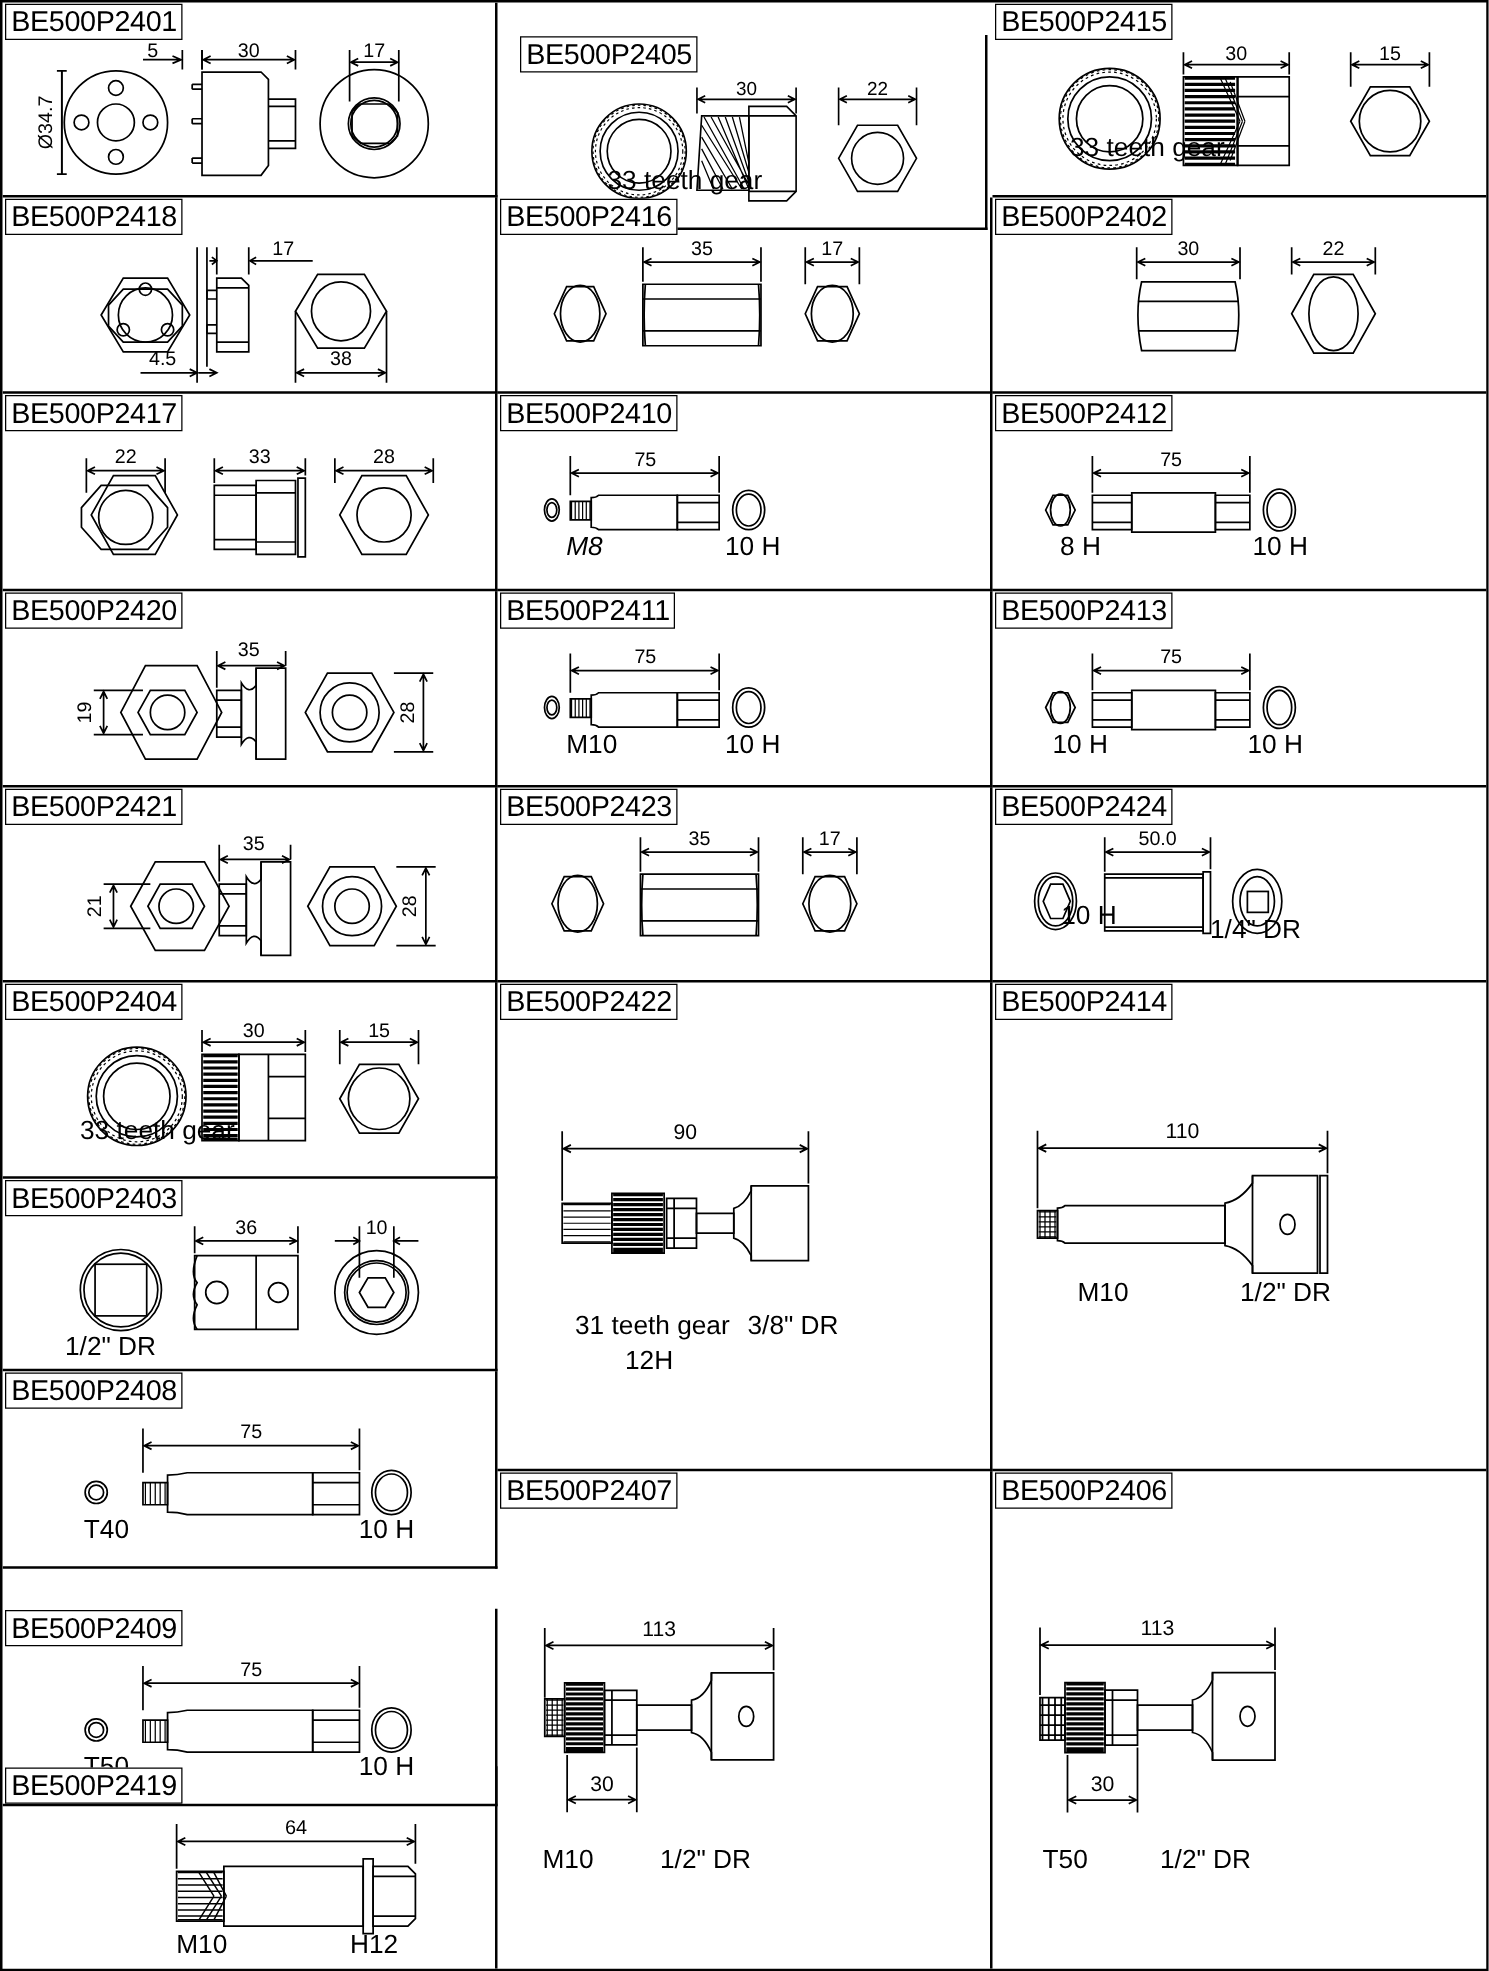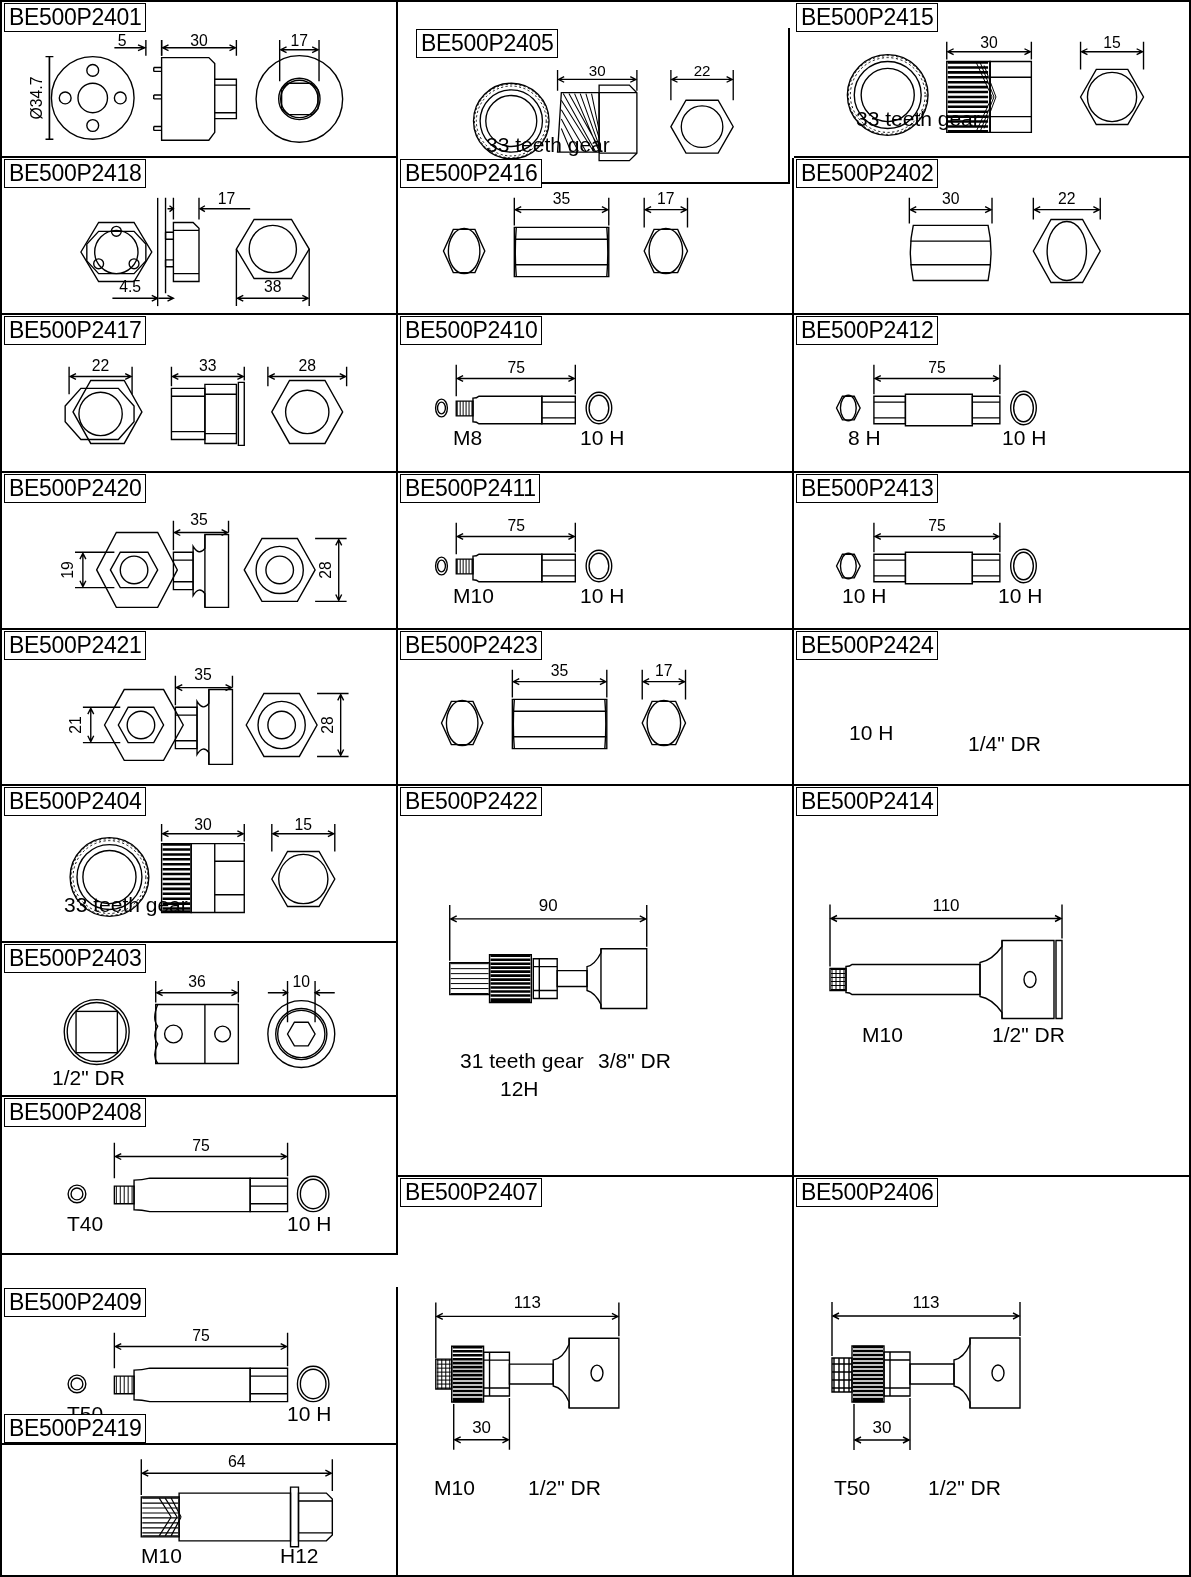--- a/index.html
+++ b/index.html
@@ -332,21 +332,21 @@
           <path d="M58 32 L177 32 M64 29 L58 32 L64 35 M171 29 L177 32 L171 35"></path>
 
           <ellipse cx="202" cy="62" rx="13" ry="16"></ellipse>
           <ellipse cx="202" cy="62" rx="10" ry="13"></ellipse>
         </g>
         <g fill="#000" font-size="16">
           <text x="118" y="26" text-anchor="middle">75</text>
         </g>
       </svg>
     </div>
-    <div class="cap" style="left:55px;top:112px;">M8</div>
+    <div class="cap" style="left:55px;top:112px;font-style:italic;">M8</div>
     <div class="cap" style="left:182px;top:112px;">10 H</div>
   </div>
 
   <div class="cell b-b" style="left:792px;top:313px;width:397px;height:158px;">
     <div class="pn">BE500P2412</div>
     <div class="art">
       <svg viewBox="0 0 397 126" preserveAspectRatio="xMidYMid meet">
         <g fill="none" stroke="#000" stroke-width="1.4">
 
           <path d="M40 62 L46 50 L58 50 L64 62 L58 74 L46 74 Z"></path>
@@ -515,20 +515,40 @@
         <g fill="#000" font-size="16">
           <text x="162" y="14" text-anchor="middle">35</text>
           <text x="268" y="14" text-anchor="middle">17</text>
         </g>
       </svg>
     </div>
   </div>
 
   <div class="cell b-b" style="left:792px;top:628px;width:397px;height:156px;">
     <div class="pn">BE500P2424</div>
+    <div class="art">
+      <svg viewBox="0 0 397 124" preserveAspectRatio="xMidYMid meet">
+        <g fill="none" stroke="#000" stroke-width="1.4">
+          <ellipse cx="48" cy="60" rx="17" ry="23"></ellipse>
+          <ellipse cx="48" cy="60" rx="14" ry="20"></ellipse>
+          <path d="M38 60 L44 46 L54 46 L60 60 L54 74 L44 74 Z"></path>
+          <path d="M88 38 L168 38 L168 84 L88 84 Z"></path>
+          <path d="M88 41 L168 41 M88 81 L168 81"></path>
+          <path d="M168 36 L174 36 L174 86 L168 86 Z"></path>
+          <path d="M88 8 L88 36 M174 8 L174 34"></path>
+          <path d="M89 20 L173 20 M95 17 L89 20 L95 23 M167 17 L173 20 L167 23"></path>
+          <ellipse cx="212" cy="60" rx="20" ry="26"></ellipse>
+          <ellipse cx="212" cy="60" rx="14" ry="20"></ellipse>
+          <rect x="204" y="52" width="17" height="17"></rect>
+        </g>
+        <g fill="#000" font-size="16">
+          <text x="131" y="14" text-anchor="middle">50.0</text>
+        </g>
+      </svg>
+    </div>
     <div class="cap" style="left:55px;top:92px;">10 H</div>
     <div class="cap" style="left:174px;top:103px;">1/4" DR</div>
   </div>
 
   <div class="cell b-r b-b" style="left:0;top:784px;width:396px;height:157px;">
     <div class="pn">BE500P2404</div>
     <div class="art">
       <svg viewBox="0 0 396 125" preserveAspectRatio="xMidYMid meet">
         <g fill="none" stroke="#000" stroke-width="1.4">
           <circle cx="107" cy="60" r="40"></circle>

